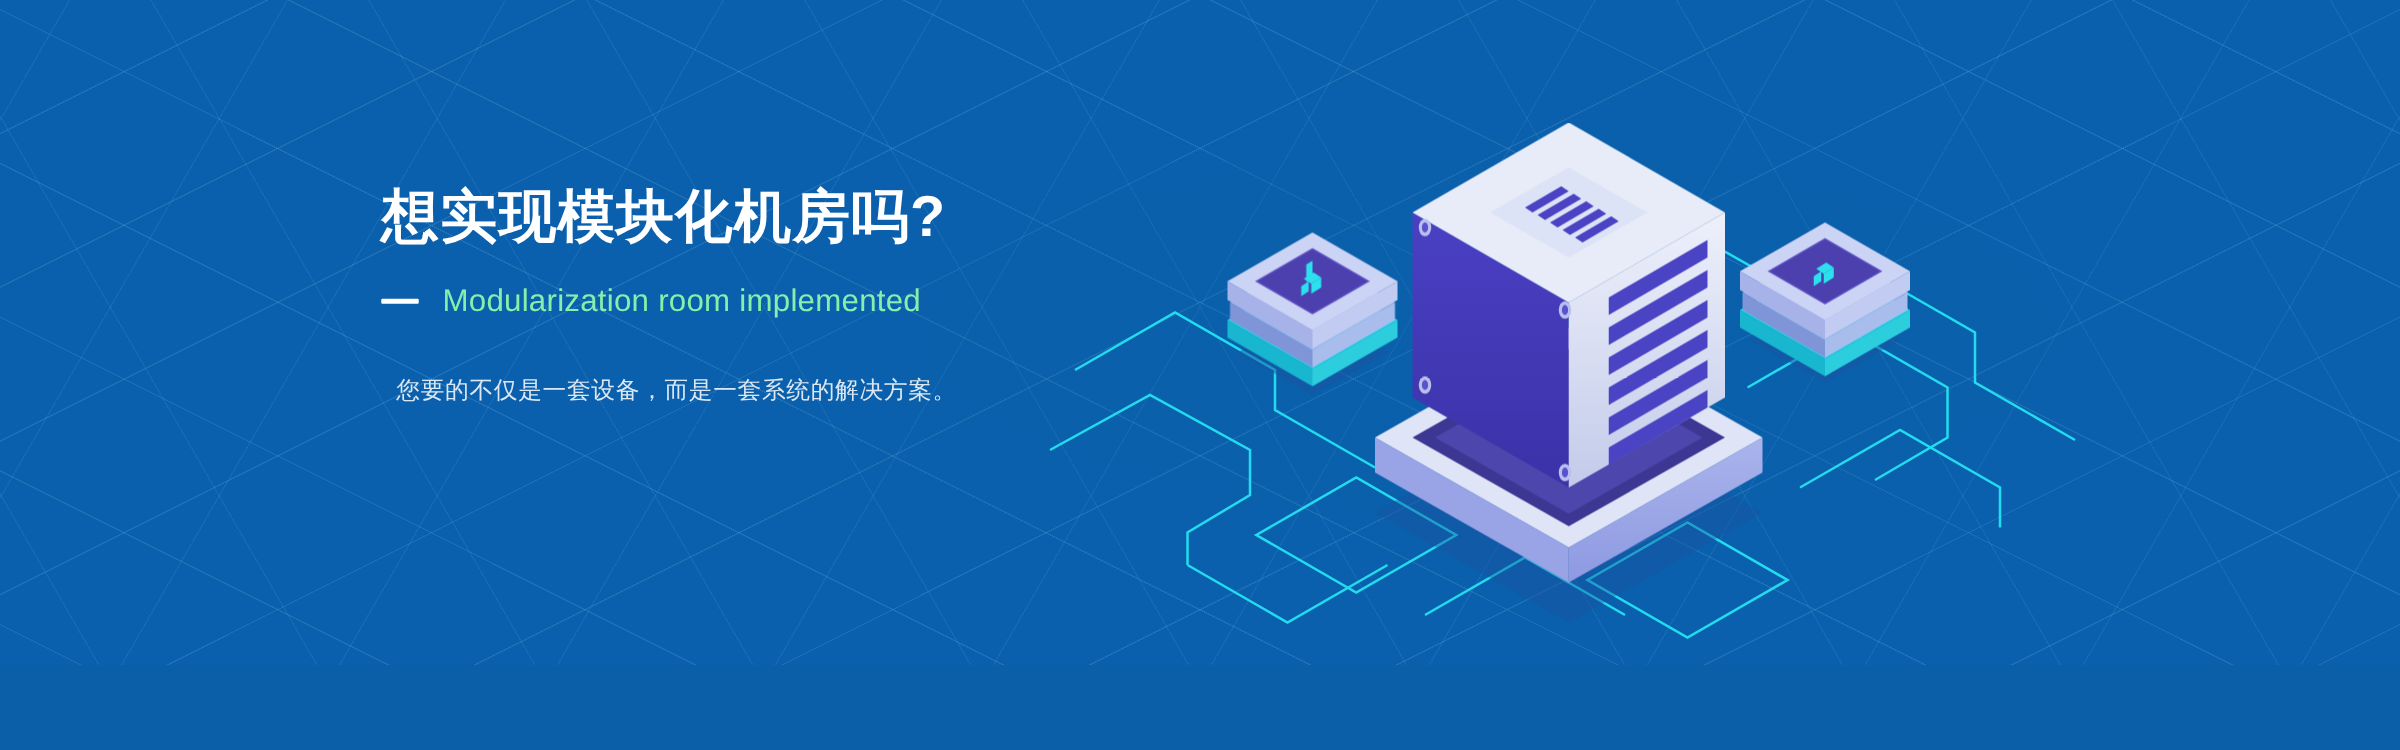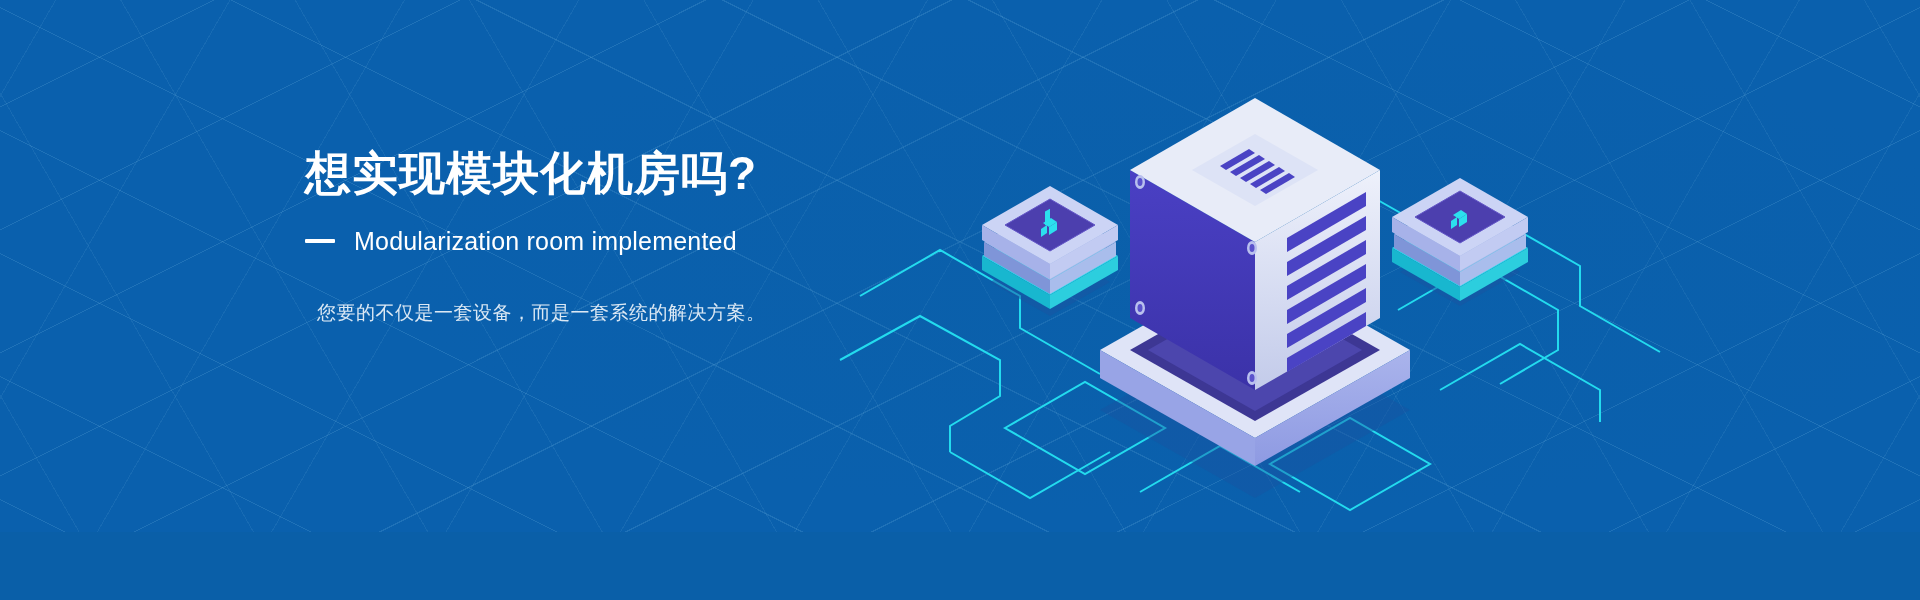--- a/index.html
+++ b/index.html
@@ -87,21 +87,21 @@
     height: 4px;
     background: #ffffff;
     margin-right: 19px;
     flex: none;
     border-radius: 1px;
   }
   .subtitle {
     margin: 0;
     font-size: 25px;
     line-height: 1.2;
-    color: #ffffff;
+    color: #86efac;
     font-weight: normal;
     letter-spacing: 0.2px;
     white-space: nowrap;
     text-align: right;
   }
   .body-text {
     margin: 42px 0 0 12px;
     font-size: 19px;
     line-height: 1.6;
     color: #dbe8f4;

